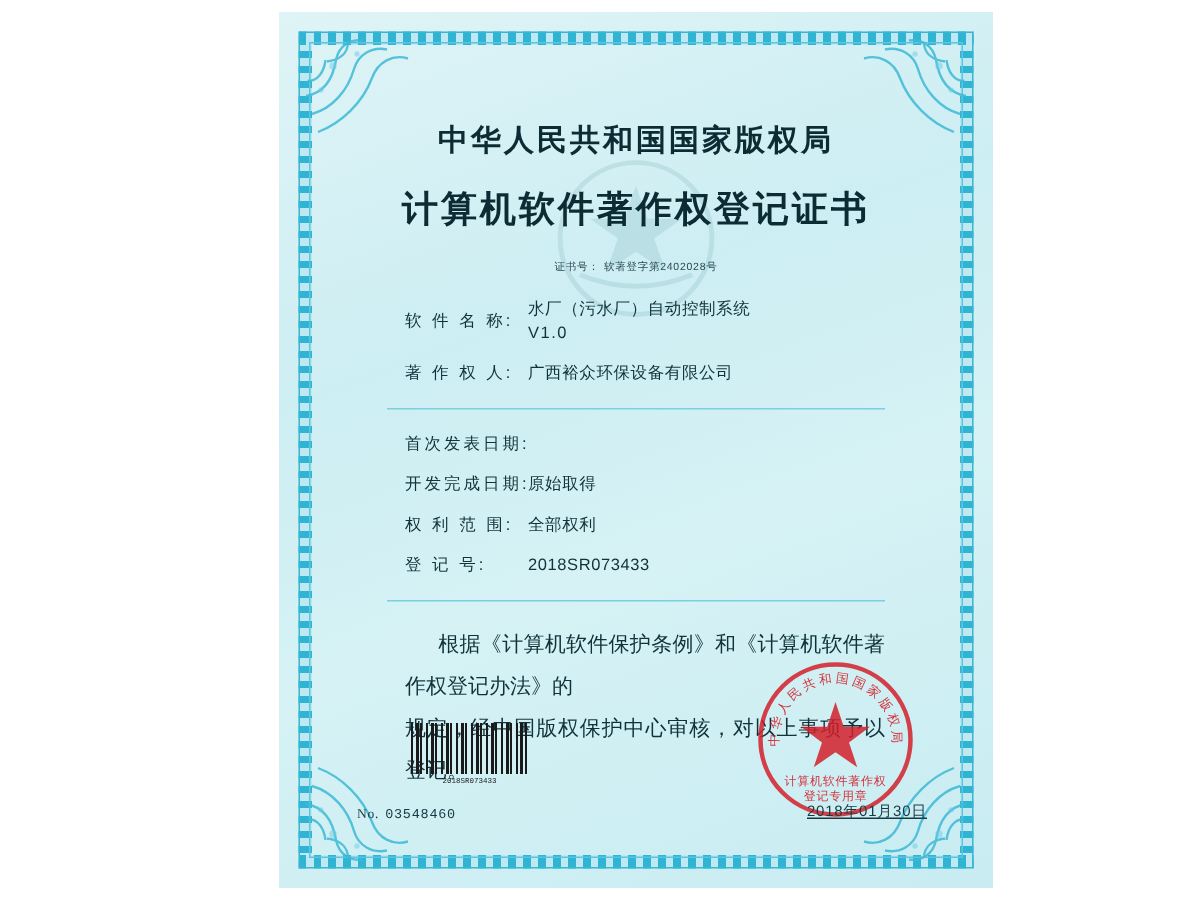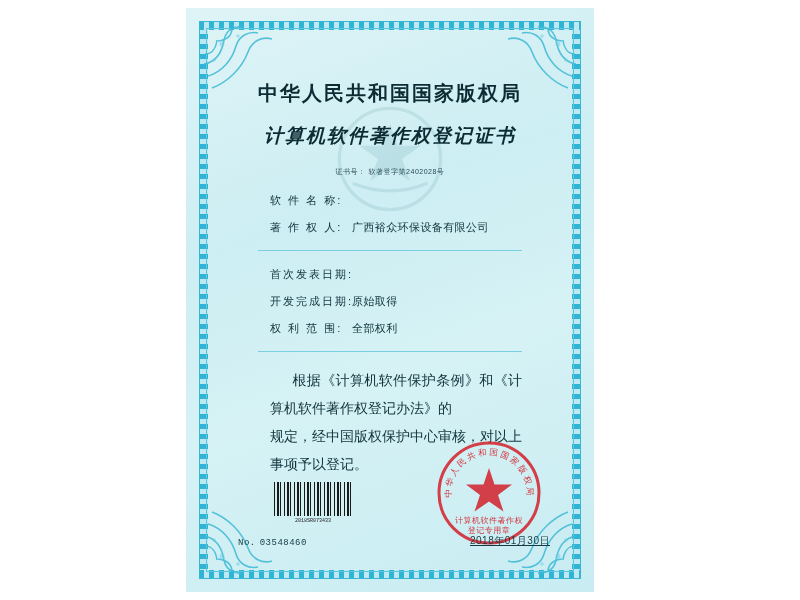--- a/index.html
+++ b/index.html
@@ -8,21 +8,21 @@
     width: 800px;
     height: 600px;
     background: #ffffff;
     font-family: "Liberation Sans", sans-serif;
   }
 
   #certificate {
     position: absolute;
     left: 186px;
     top: 8px;
-    width: 408px;
+    width: 476px;
     height: 584px;
     background: #d8f1f4;
     background: linear-gradient(160deg, #dff4f6 0%, #cdeef3 35%, #d6f2f5 60%, #c8ecf2 100%);
     overflow: hidden;
     box-sizing: border-box;
   }
 
   
   .border-outer {
     position: absolute;
@@ -85,23 +85,22 @@
     font-family: "DejaVu Serif", "Liberation Serif", serif;
     font-weight: bold;
     color: #0c2b33;
     letter-spacing: 2px;
   }
   .title-1 {
     font-size: 20px;
     margin-top: 44px;
   }
   .title-2 {
-    font-size: 19px;
+    font-size: 24px;
     margin-top: 16px;
-    font-style: italic;
   }
 
   .cert-no {
     text-align: center;
     font-size: 7px;
     color: #2a4a52;
     margin-top: 18px;
     letter-spacing: 0.5px;
   }
   .cert-no .label { margin-right: 3px; }
@@ -193,21 +192,21 @@
     display: flex;
     justify-content: space-between;
     align-items: flex-end;
     font-size: 9px;
     color: #163a43;
   }
   .footer .serial {
     font-family: "Liberation Mono", monospace;
     letter-spacing: 0.5px;
   }
-  .footer .serial .no { margin-right: 4px; font-family: Liberation Mono, monospace; }
+  .footer .serial .no { margin-right: 4px; font-family: Liberation Serif, serif; }
   .footer .date {
     font-size: 10px;
     letter-spacing: 0.5px;
     text-decoration: underline;
   }
 </style>
 </head>
 <body>
 
 <div id="certificate">
@@ -283,40 +282,48 @@
     <div class="title-cn title-1">中华人民共和国国家版权局</div>
     <div class="title-cn title-2">计算机软件著作权登记证书</div>
 
     <div class="cert-no">
       <span class="label">证书号：</span><span>软著登字第2402028号</span>
     </div>
 
     <div class="fields">
       <div class="field">
         <div class="lbl">软 件 名 称:</div>
+        <div class="val">
+          <span>水厂（污水厂）自动控制系统</span>
+          <span class="sub">V1.0</span>
+        </div>
       </div>
       <div class="field">
         <div class="lbl">著 作 权 人:</div>
         <div class="val">广西裕众环保设备有限公司</div>
       </div>
     </div>
 
     <div class="rule"></div>
 
     <div class="fields">
       <div class="field">
         <div class="lbl">首次发表日期:</div>
       </div>
       <div class="field">
         <div class="lbl">开发完成日期:</div>
         <div class="val">原始取得</div>
       </div>
       <div class="field">
         <div class="lbl">权 利 范 围:</div>
         <div class="val">全部权利</div>
+      </div>
+      <div class="field">
+        <div class="lbl">登 记 号:</div>
+        <div class="val">2018SR073433</div>
       </div>
     </div>
 
     <div class="rule"></div>
 
     <div class="paragraph">
       <div><span class="indent"></span><span>根据《计算机软件保护条例》和《计算机软件著作权登记办法》的</span></div>
       <div>规定，经中国版权保护中心审核，对以上事项予以登记。</div>
     </div>
 

